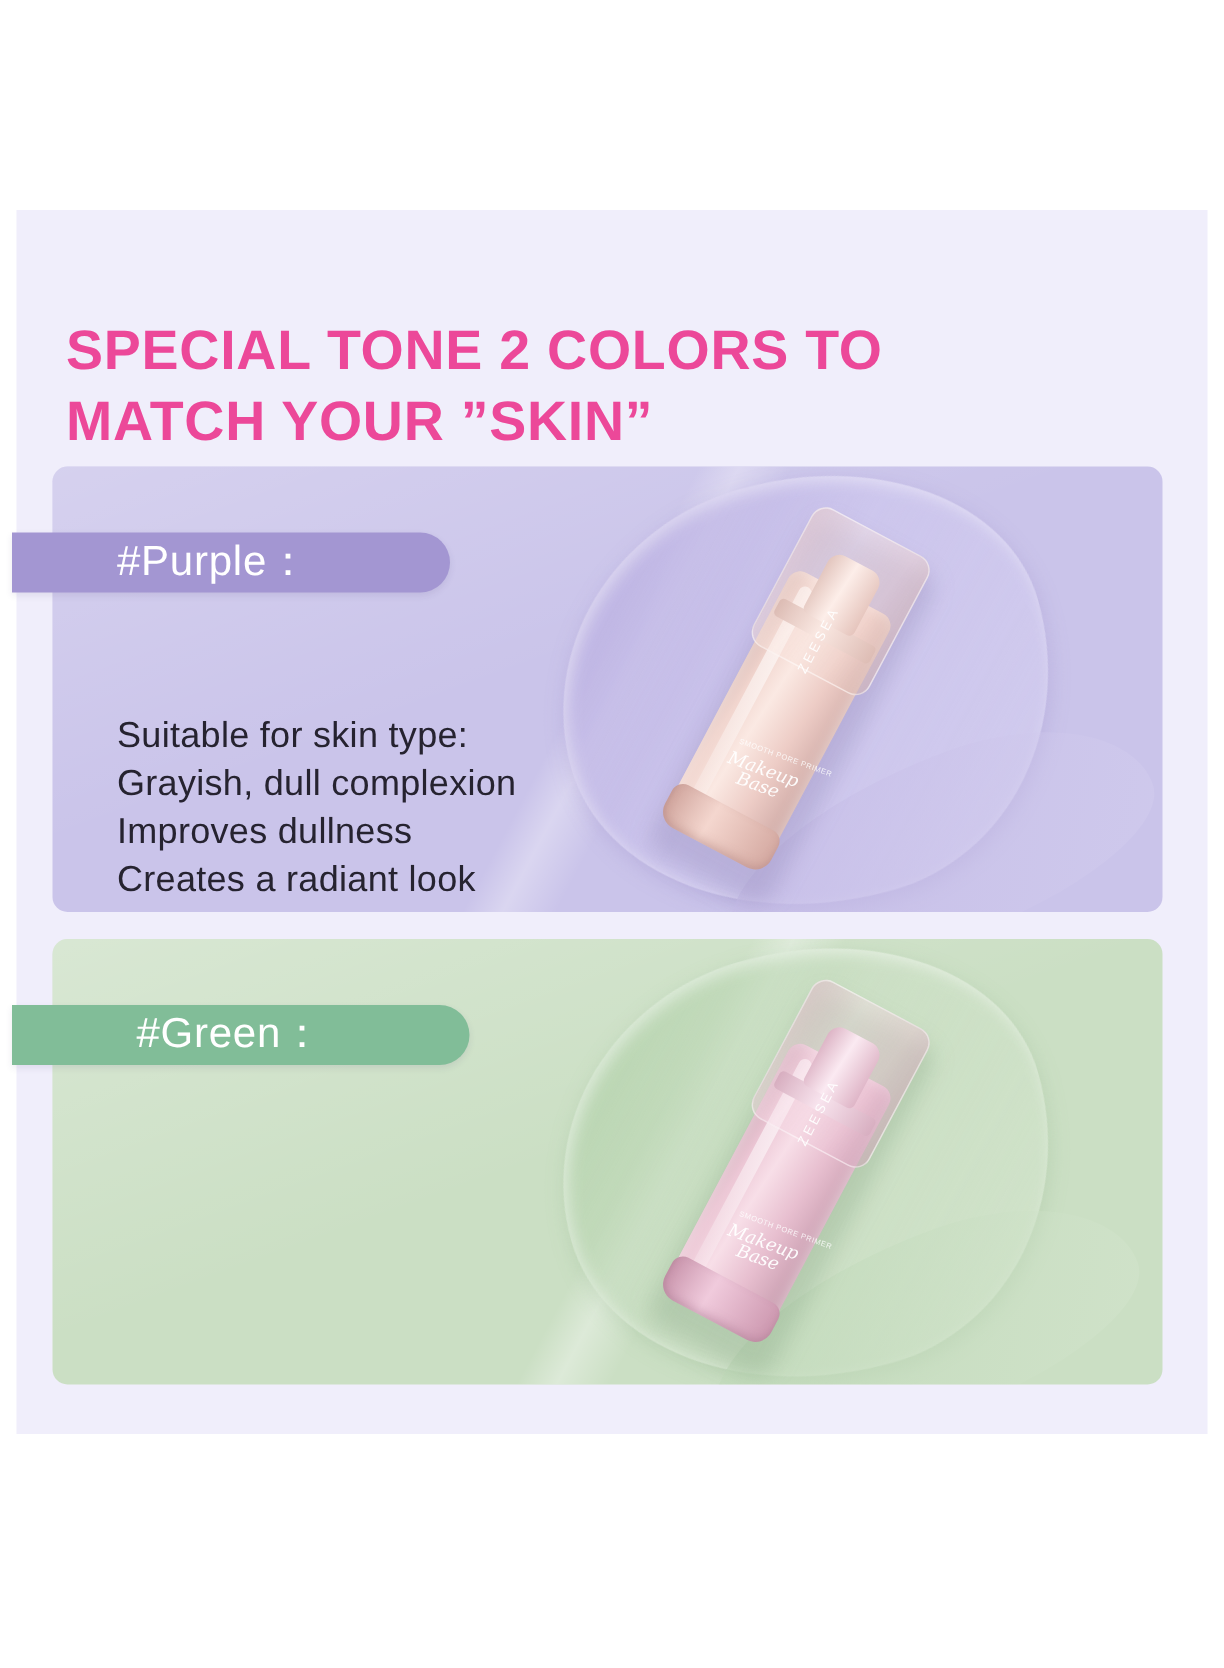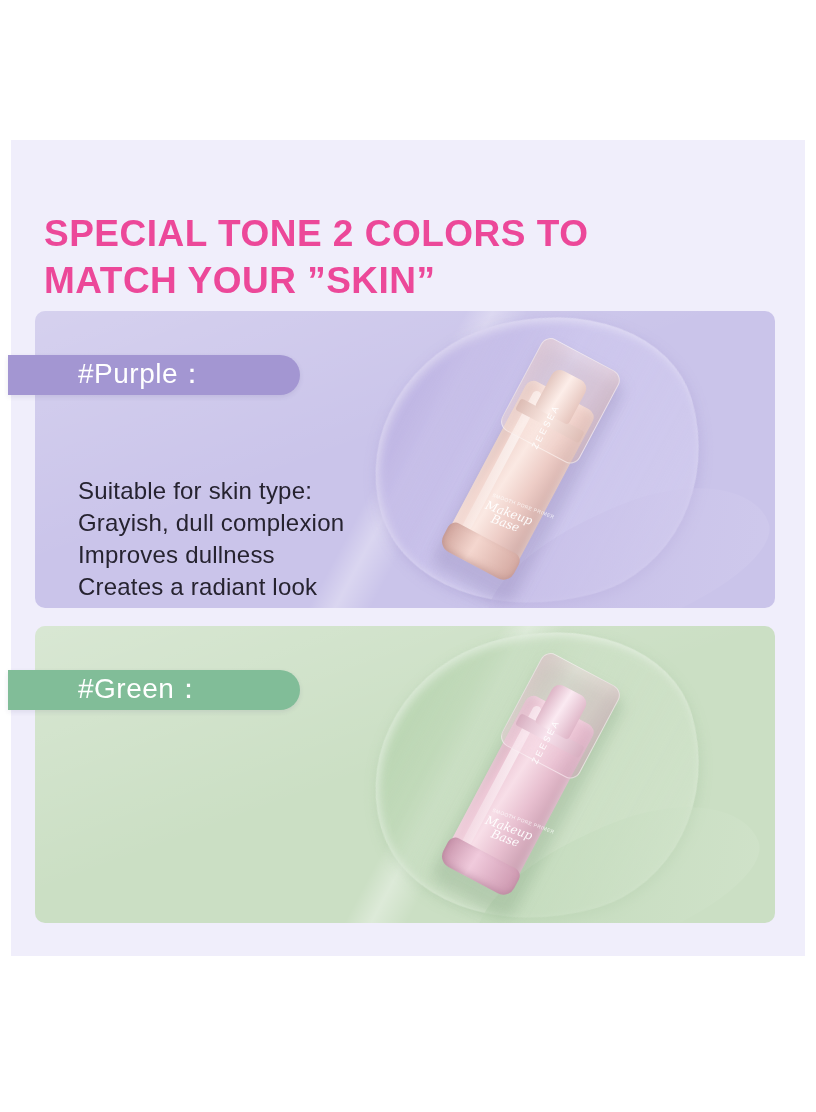--- a/index.html
+++ b/index.html
@@ -98,20 +98,21 @@
     padding-left: 70px;
     white-space: nowrap;
   }
   .badge-purple {
     top: 355px;
     background: #a396d2;
   }
   .badge-green {
     top: 670px;
     background: #81bd98;
+    padding-left: 13px;
   }
 
   
   .copy {
     position: absolute;
     z-index: 6;
     color: #262330;
     white-space: pre-line;
   }
   .copy-purple {

